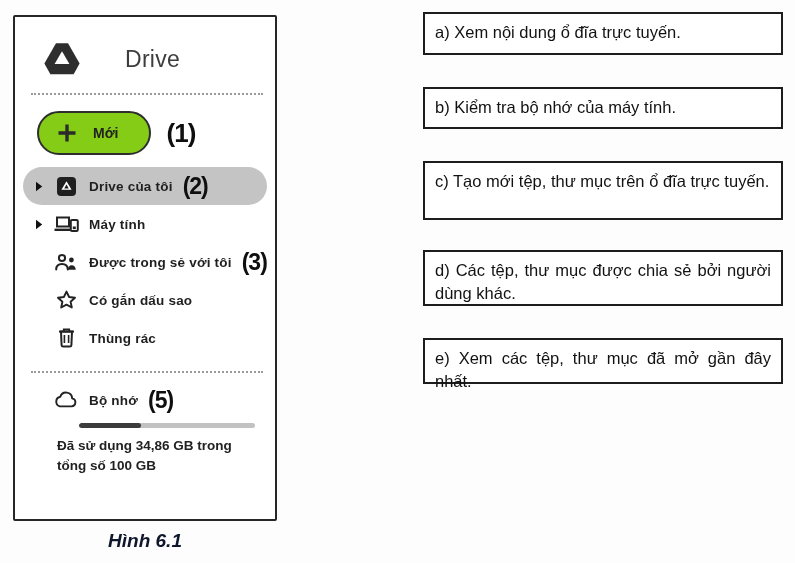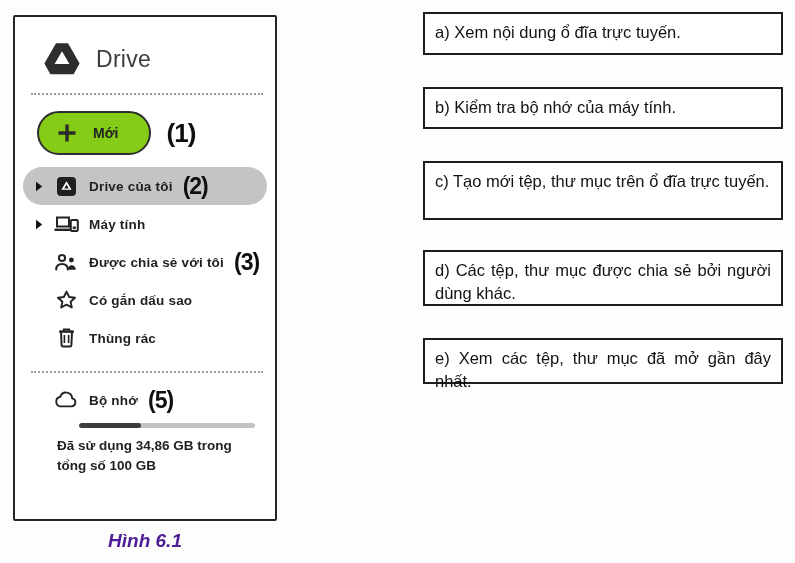--- a/index.html
+++ b/index.html
@@ -15,21 +15,21 @@
 
   
   .figure-box {
     position:absolute; left:13px; top:15px;
     width:264px; height:506px;
     border:2px solid #262626; border-radius:2px;
     background:#fff;
     padding:16px 10px 0 16px;
   }
   .drive-header { display:flex; align-items:center; gap:15px; margin:6px 0 0 12px; height:40px; }
-  .drive-wordmark { font-size:23px; color:#3d3d3d; font-weight:500; letter-spacing:.3px; }
+  .drive-wordmark { font-size:23px; color:#3d3d3d; font-weight:500; letter-spacing:.3px;margin-left:29px; }
   .dotted-divider { border-top:2px dotted #9a9a9a; margin:14px 2px 0 0; height:0; }
 
   .new-row { display:flex; align-items:center; gap:16px; margin:14px 0 0 6px; height:48px; }
   .new-button {
     display:inline-flex; align-items:center; gap:14px;
     border:2.5px solid #2e2e2e; border-radius:26px;
     background:#84cc16; padding:8px 30px 8px 16px; cursor:pointer;
   }
   .new-button .label { font-size:14px; font-weight:700; color:#222; }
   .annotation { font-size:26px; font-weight:800; color:#0f0f0f; letter-spacing:-1px; white-space:nowrap; }
@@ -50,21 +50,21 @@
   .storage-bar {
     margin:2px 8px 8px 48px; width:176px; height:5px;
     background:#c2c2c2; border-radius:3px; overflow:hidden;
   }
   .storage-bar .fill { height:100%; background:#3c3c3c; border-radius:3px; }
   .usage-text { margin-left:26px; font-size:13.5px; font-weight:700; color:#222; line-height:1.5; }
 
   .figure-caption {
     position:absolute; left:13px; top:530px; width:264px;
     text-align:center; font-style:italic; font-weight:600;
-    font-size:19px; color:#4c1d95;
+    font-size:19px; color:#0f172a;
   }
 
   
   .opt-box {
     position:absolute; left:423px; width:360px;
     border:2px solid #1d1d1d; background:#fff;
     padding:7px 10px; font-size:16.5px; color:#121212;
     line-height:1.38; text-align:justify;
   }
   #opt-a { top:12px;  height:43px; }
@@ -146,21 +146,21 @@
       <div class="menu-row clickable">
         <span class="arrow-cell"></span>
         <span class="icon-cell">
           <svg width="24" height="19" viewBox="0 0 24 19">
             <circle cx="8" cy="5" r="3.1" fill="none" stroke="#222" stroke-width="2"></circle>
             <path d="M2.2 16.5 Q2.2 11 8 11 Q13.8 11 13.8 16.5" fill="none" stroke="#222" stroke-width="2" stroke-linecap="round"></path>
             <circle cx="17.4" cy="7" r="2.4" fill="#222"></circle>
             <path d="M13.8 16.8 Q14.4 12.3 17.6 12.3 Q21.4 12.3 21.8 16.8 Z" fill="#222"></path>
           </svg>
         </span>
-        <span class="menu-label">Được chia sẻ với tôi</span>
+        <span class="menu-label">Được trong sẻ với tôi</span>
         <span class="annotation inline">(3)</span>
       </div>
 
 
       <div class="menu-row clickable">
         <span class="arrow-cell"></span>
         <span class="icon-cell">
           <svg width="21" height="20" viewBox="0 0 21 20">
             <path d="M10.5 1.6 L13.1 7 L19 7.7 L14.6 11.7 L15.8 17.5 L10.5 14.6 L5.2 17.5 L6.4 11.7 L2 7.7 L7.9 7 Z" fill="none" stroke="#222" stroke-width="1.9" stroke-linejoin="round"></path>
           </svg>

